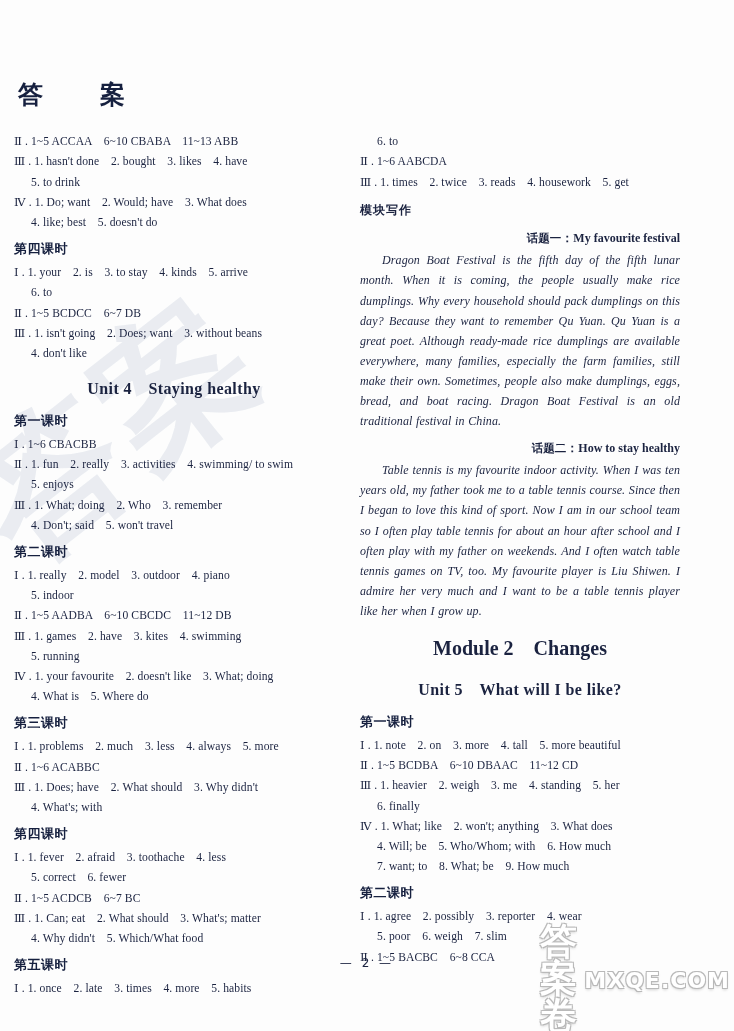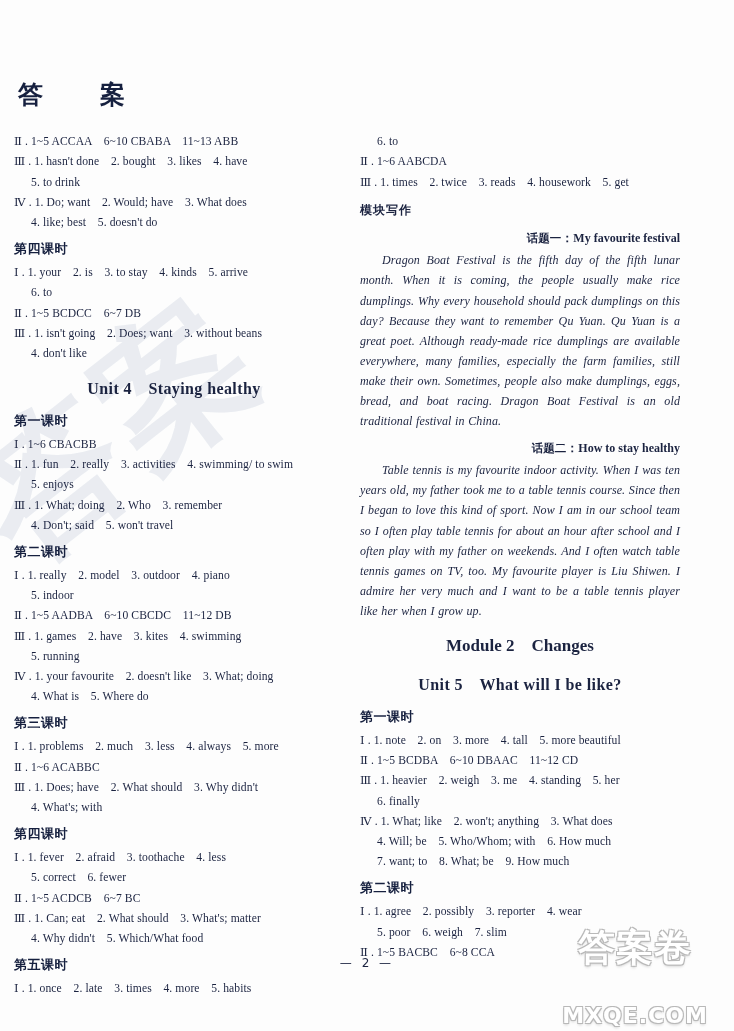--- a/index.html
+++ b/index.html
@@ -86,21 +86,21 @@
   .h-unit {
     text-align: center;
     font-weight: bold;
     font-size: 16px;
     margin: 12px 0 8px 0;
     letter-spacing: .4px;
   }
   .h-module {
     text-align: center;
     font-weight: bold;
-    font-size: 17px;
+    font-size: 20px;
     margin: 11px 0 6px 0;
   }
   .h-section {
     font-family: "DejaVu Sans", sans-serif;
     font-weight: bold;
     font-size: 12px;
     margin: 9px 0 8px 0;
     letter-spacing: 1px;
   }
   .h-topic {
@@ -142,21 +142,21 @@
 
   
   .logo-wm {
     position: absolute;
     right: 4px;
     bottom: 4px;
     width: 190px;
     height: 98px;
     z-index: 3;
     display: flex;
-    flex-direction: column;
+    flex-direction: row;
     align-items: center;
     justify-content: space-between;
     pointer-events: none;
   }
   .logo-wm .cn {
     font-family: "DejaVu Sans", sans-serif;
     font-size: 37px;
     font-weight: bold;
     color: #ffffff;
     letter-spacing: 1px;

